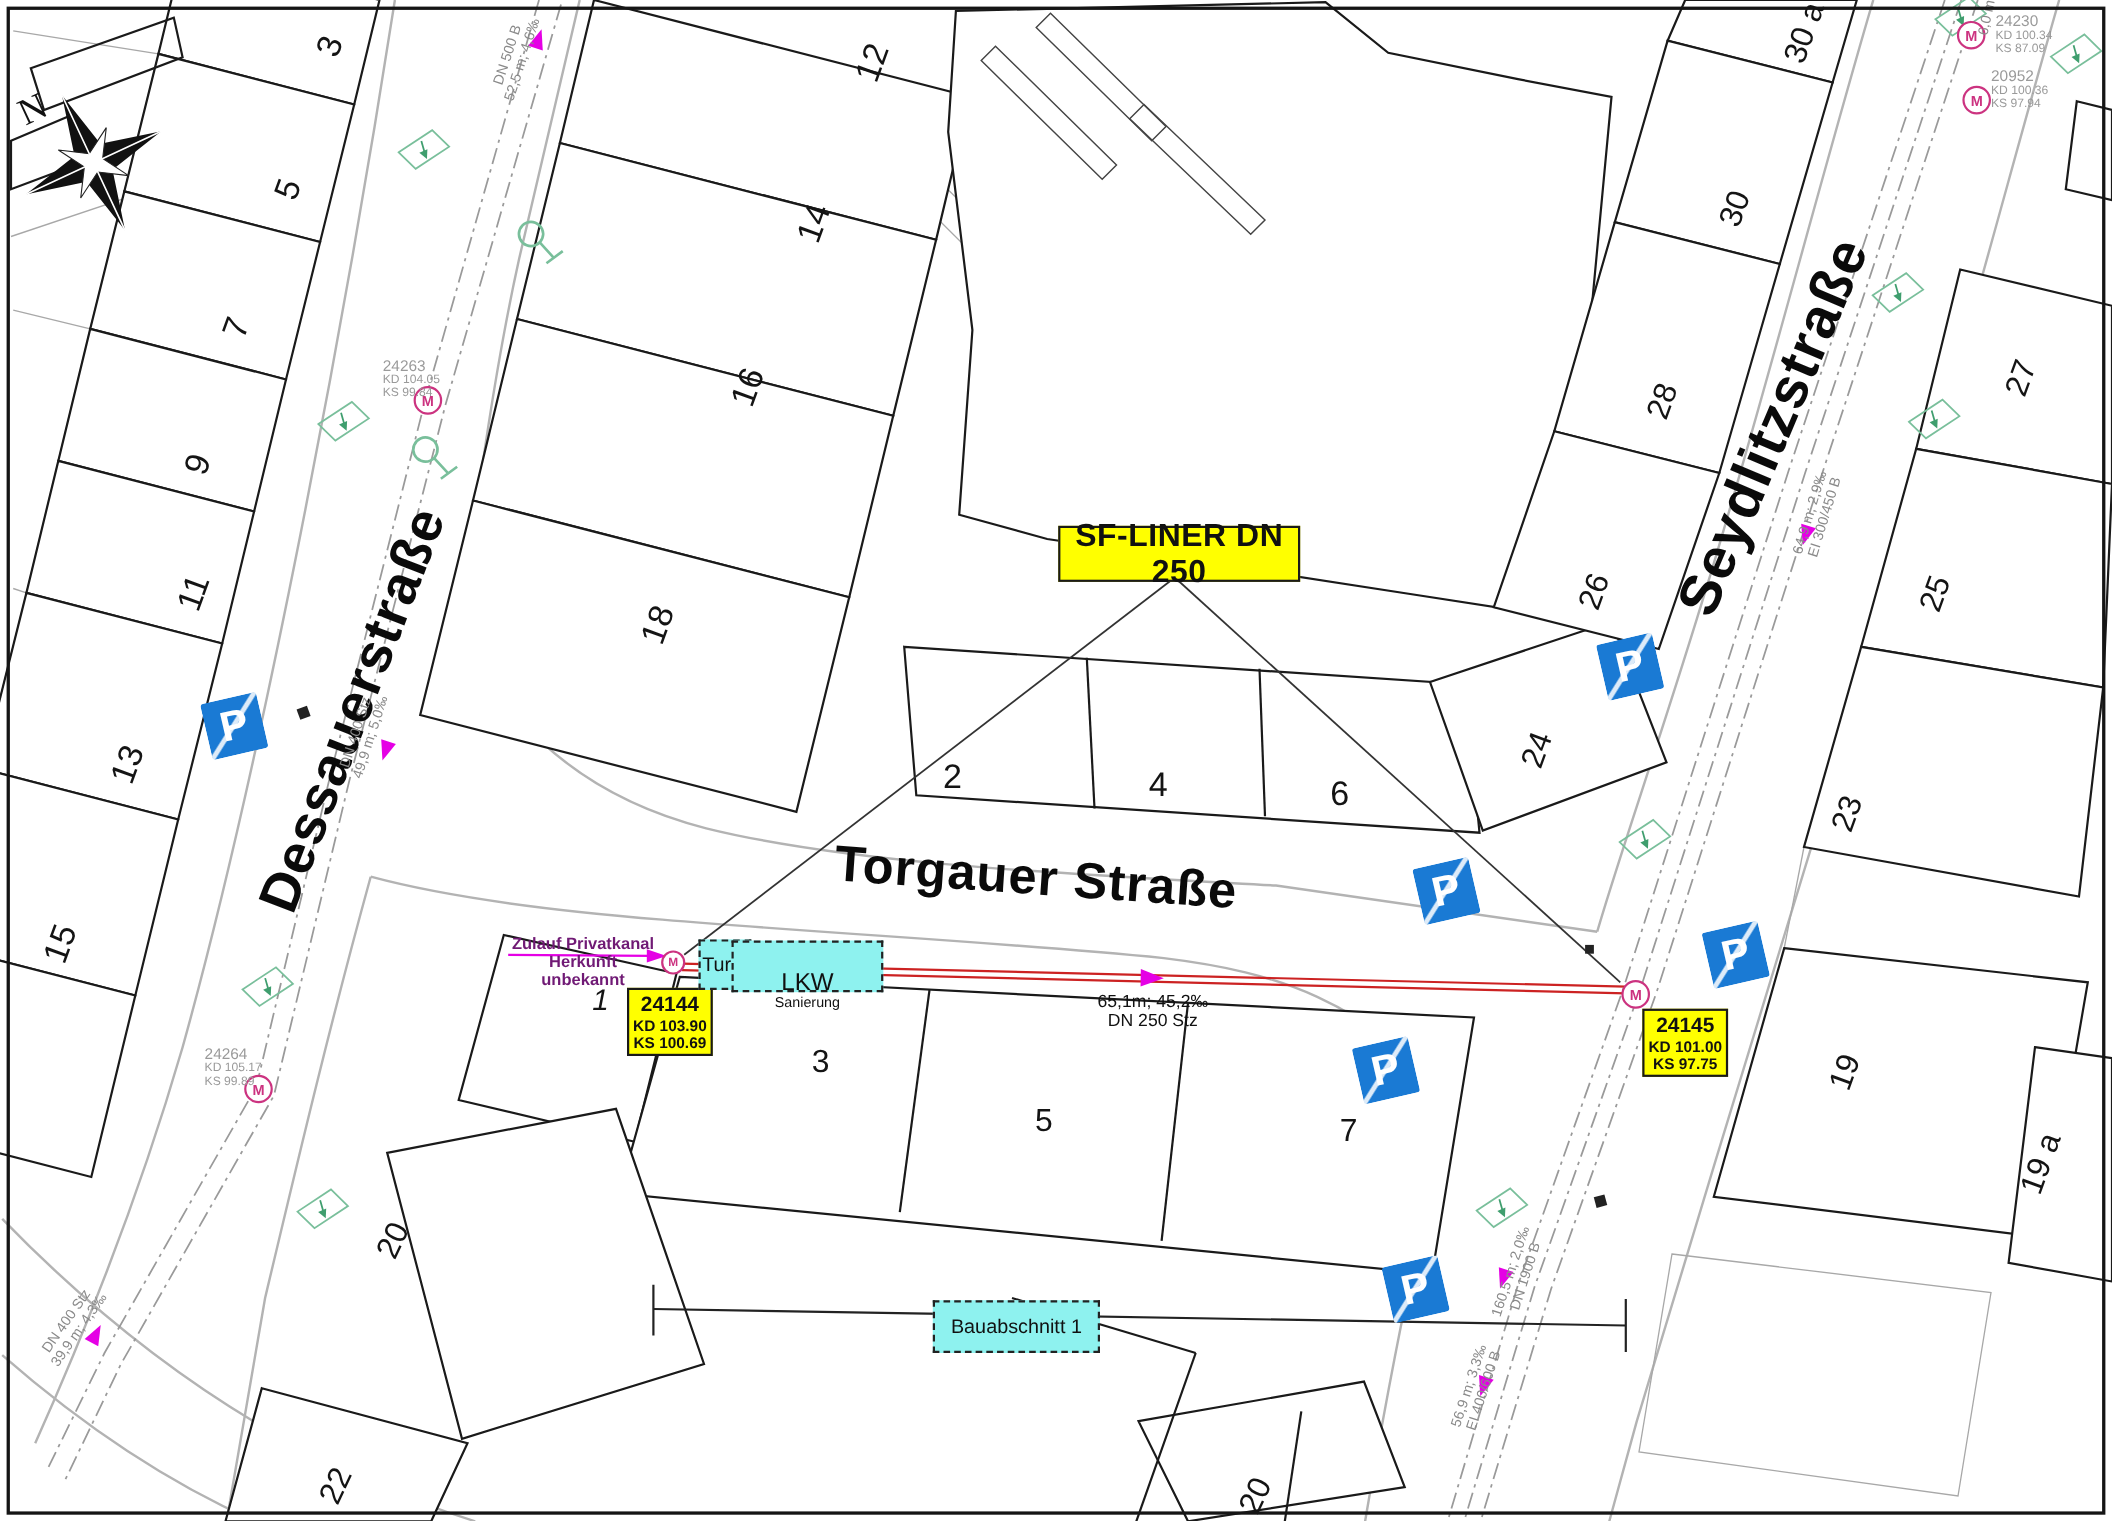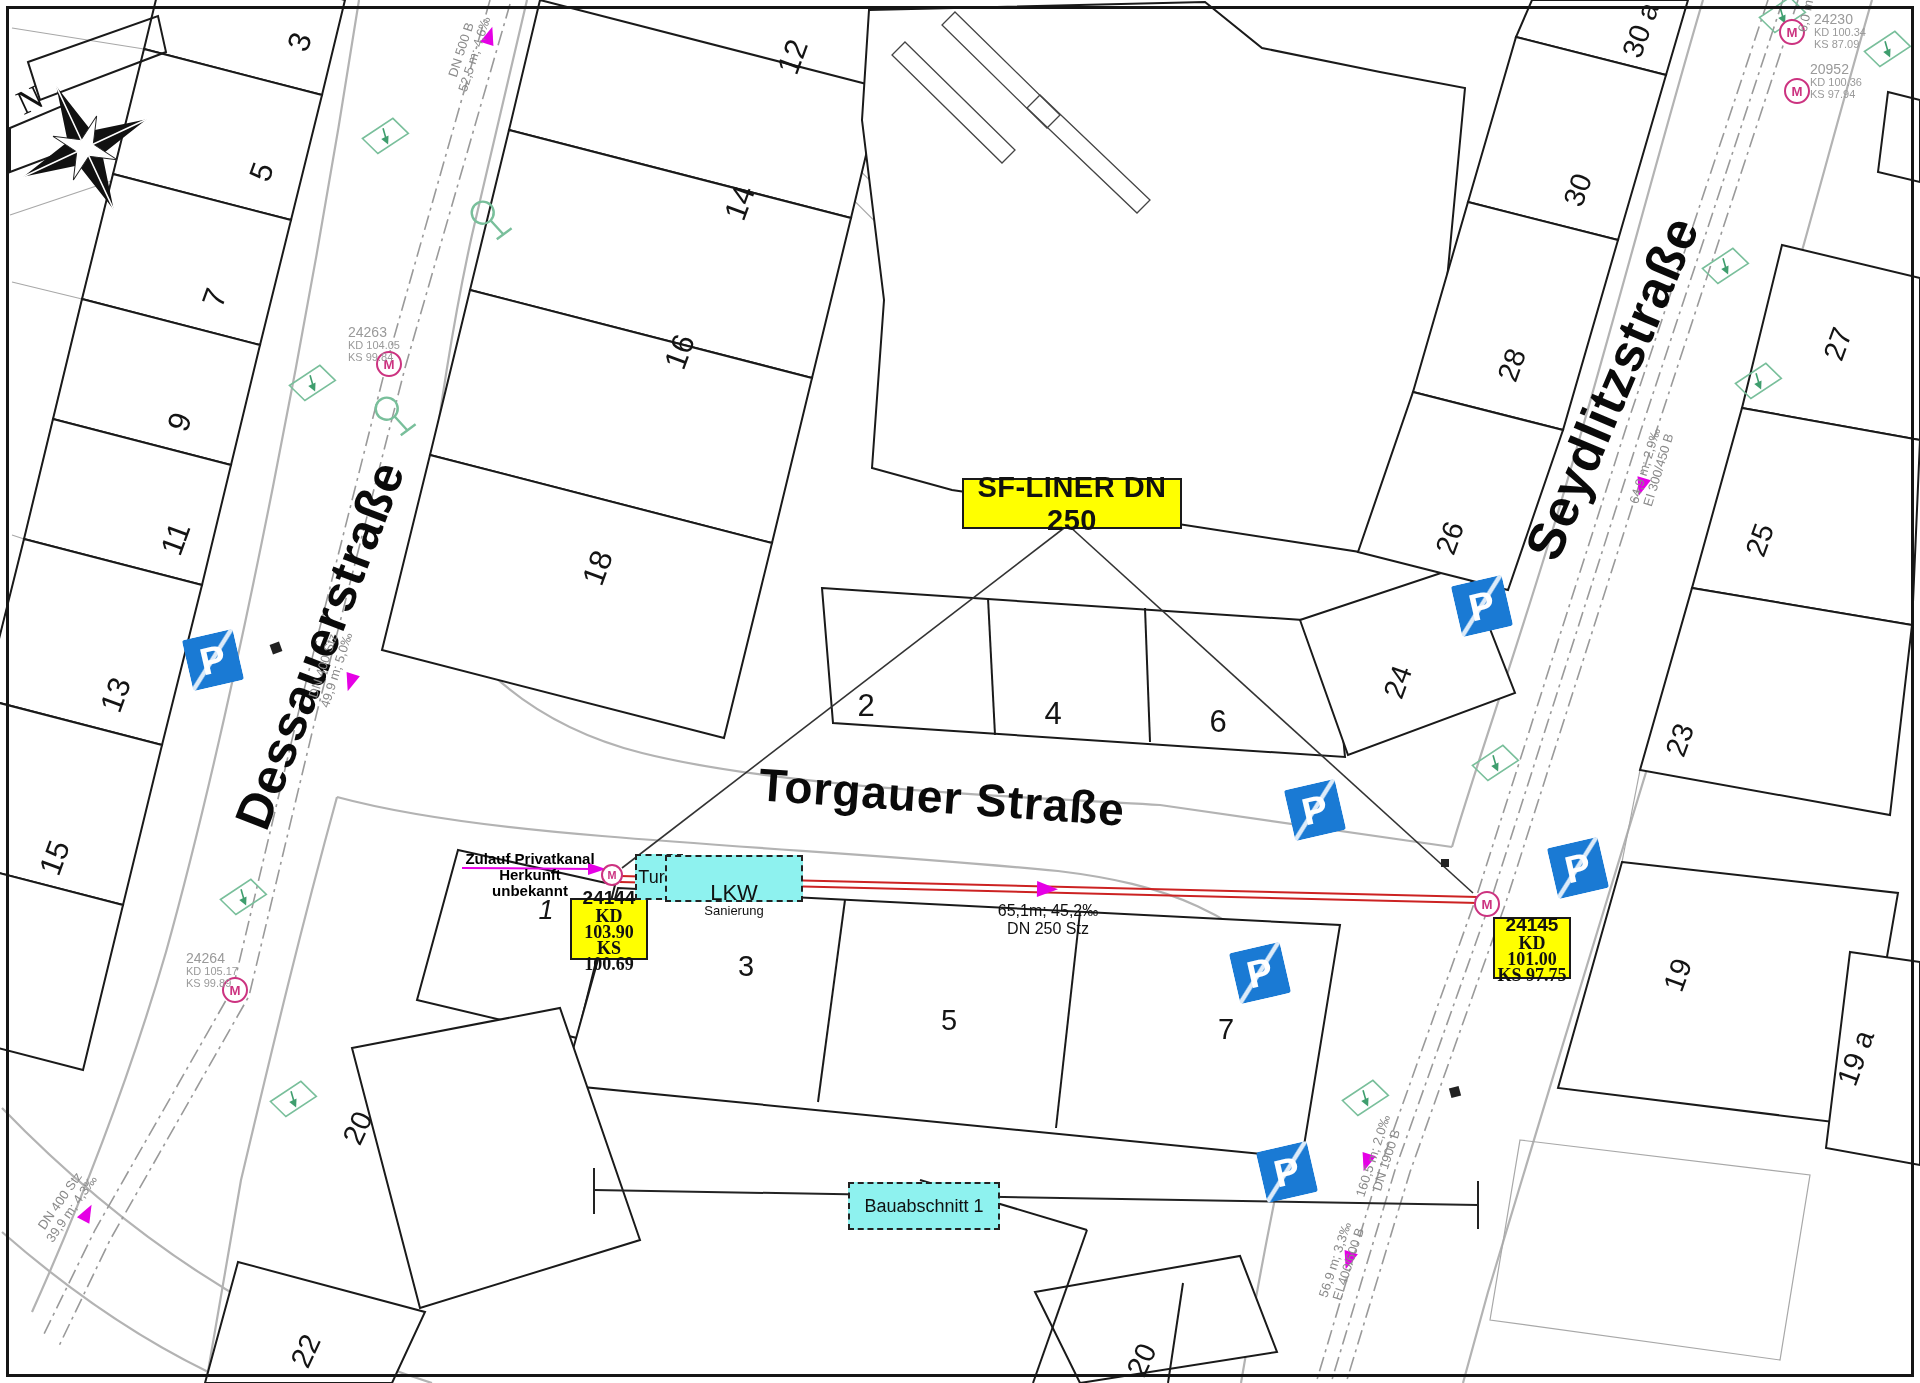--- a/index.html
+++ b/index.html
@@ -14,28 +14,28 @@
   .hnum.italic{font-style:italic;font-size:27px;}
   .pipe-label{font-size:13px;line-height:14px;color:#8a8a8a;text-align:center;}
   .mh{position:absolute;border-radius:50%;background:#fff;display:flex;align-items:center;
       justify-content:center;font-weight:bold;}
   .mh-label{position:absolute;font-size:11px;line-height:11.5px;color:#9a9a9a;}
   .mh-label .mh-id{font-size:14px;line-height:15px;}
   .ybox{position:absolute;background:#ffff00;border:2px solid #1a1a1a;color:#111;
         display:flex;flex-direction:column;align-items:center;justify-content:center;
         font-weight:bold;text-align:center;}
   .ybox .l0{font-size:19px;line-height:21px;}
-  .ybox .ln{font-size:18px;line-height:16px;font-family:Liberation Serif, serif;}
+  .ybox .ln{font-size:14px;line-height:16px;}
   .ybox.big{font-size:29px;letter-spacing:.5px;}
   .cbox{position:absolute;background:#8ef2ef;border:2px dashed #222;color:#111;
         display:flex;flex-direction:column;align-items:center;justify-content:center;text-align:center;}
   .cbox .l0{font-size:18px;line-height:19px;}
   .cbox .ln{font-size:13px;line-height:14px;}
   .cbox.lkw .l0{font-size:22px;line-height:22px;font-weight:normal;margin-top:42px;}
-  .zulauf{position:absolute;color:#000000;font-weight:bold;font-size:15px;line-height:16px;
+  .zulauf{position:absolute;color:#701a75;font-weight:bold;font-size:15px;line-height:16px;
           text-align:center;width:140px;}
   .segment{position:absolute;color:#111;font-size:16px;line-height:18px;text-align:center;width:140px;}
   .psign{position:absolute;width:52px;height:52px;background:#1a7ad4;border-radius:3px;
          color:#fff;font-weight:bold;font-size:38px;display:flex;align-items:center;justify-content:center;
          transform:translate(-50%,-50%) rotate(-13deg);
          background-image:linear-gradient(135deg,transparent 45%,rgba(255,255,255,.85) 47%,rgba(255,255,255,.85) 51%,transparent 53%);}
   .north-n{position:absolute;font-family:"Liberation Serif",serif;font-size:34px;color:#111;
            transform:translate(-50%,-50%) rotate(-25deg);}
 </style>
 </head>

